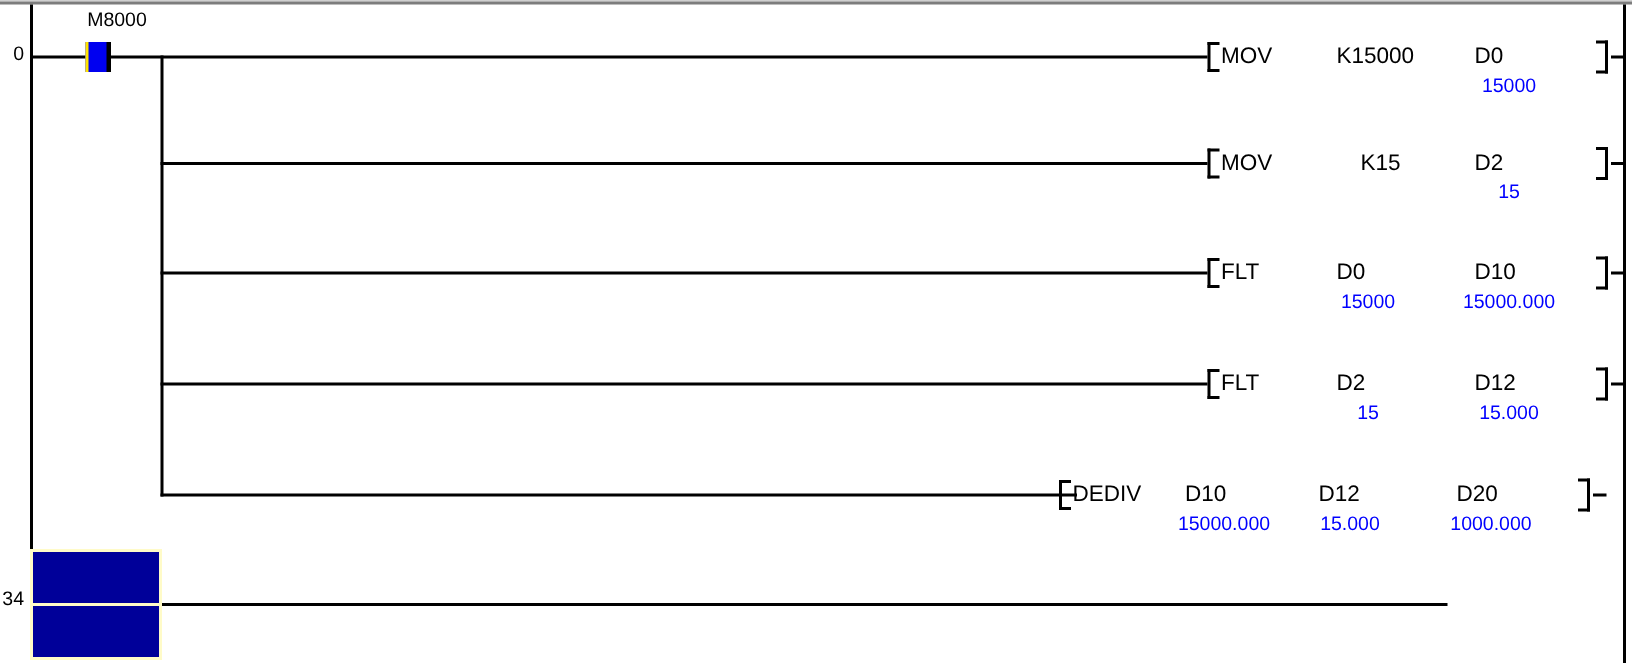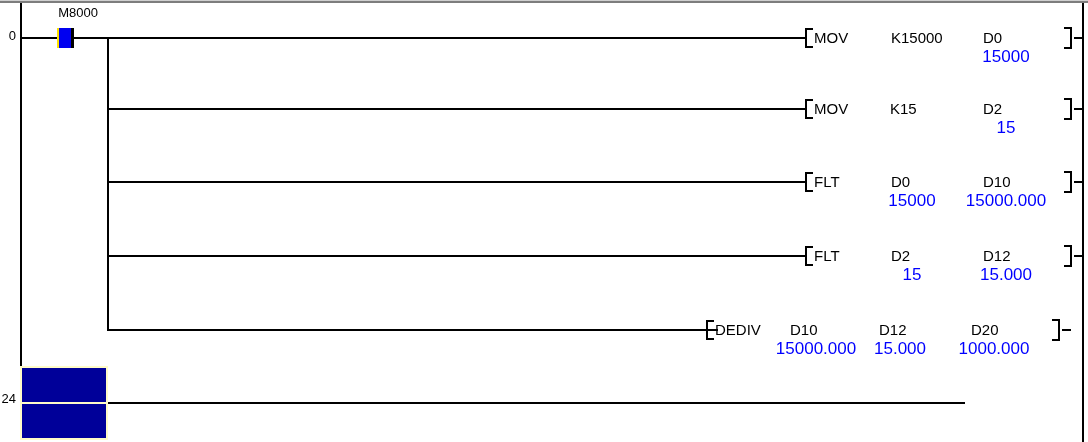--- a/index.html
+++ b/index.html
@@ -36,42 +36,42 @@
     position:absolute;top:0;width:8px;height:22px;box-sizing:border-box;
     border-right:2px solid #000;border-top:2px solid #000;border-bottom:2px solid #000;
   }
   .conn{position:absolute;top:10px;width:9px;height:2px;background:#000;}
   .mn,.op{
     position:absolute;top:2px;height:18px;line-height:18px;
     font-size:15px;color:#000;white-space:nowrap;
   }
   .val{
     position:absolute;top:22px;width:90px;height:16px;line-height:16px;
-    text-align:center;font-size:17px;color:var(--monitor_text,#0000ff);white-space:nowrap;
+    text-align:center;font-size:13px;color:var(--monitor_text,#0000ff);white-space:nowrap;
   }
   .cursor{
     position:absolute;left:20px;top:366px;width:88px;height:74px;box-sizing:border-box;
     background:var(--cursor_fill,#000099);
     border:2px solid var(--cursor_border,#fffbc8);
   }
   .cursor-mid{position:absolute;left:0;top:34px;width:100%;height:2px;background:var(--cursor_border,#fffbc8);}
 </style>
 </head>
 <body>
 
 <div class="ladder">
 
   <div class="topbar1"></div>
   <div class="topbar2"></div>
 
   <div class="vline" style="left:20px;top:3px;height:363px;"></div>
   <div class="vline" style="left:1082px;top:3px;height:439px;"></div>
 
   <span class="rungno" style="top:29px;">0</span>
-  <span class="rungno" style="top:392px;">24</span>
+  <span class="rungno" style="top:392px;">34</span>
 
   <div class="hline" style="left:21px;top:37px;width:36px;"></div>
   <div class="hline" style="left:73px;top:37px;width:732px;"></div>
   <div class="vline" style="left:107px;top:37px;height:294px;"></div>
   <div class="hline" style="left:107px;top:108px;width:698px;"></div>
   <div class="hline" style="left:107px;top:181px;width:698px;"></div>
   <div class="hline" style="left:107px;top:255px;width:698px;"></div>
   <div class="hline" style="left:107px;top:329px;width:611px;"></div>
   <div class="hline" style="left:107px;top:402px;width:858px;"></div>
 
@@ -84,21 +84,21 @@
     <span class="op" style="left:86px;">K15000</span>
     <span class="op" style="left:178px;">D0</span>
     <span class="val" style="left:156px;">15000</span>
     <div class="rbr" style="left:259px;"></div>
     <div class="conn" style="left:269px;"></div>
   </div>
 
   <div class="instr" style="left:805px;top:98px;width:283px;">
     <div class="lbr"></div>
     <span class="mn" style="left:9px;">MOV</span>
-    <span class="op" style="left:85px;">K15</span>
+    <span class="op" style="left:102px;">K15</span>
     <span class="op" style="left:178px;">D2</span>
     <span class="val" style="left:156px;">15</span>
     <div class="rbr" style="left:259px;"></div>
     <div class="conn" style="left:269px;"></div>
   </div>
 
   <div class="instr" style="left:805px;top:171px;width:283px;">
     <div class="lbr"></div>
     <span class="mn" style="left:9px;">FLT</span>
     <span class="op" style="left:86px;">D0</span>

